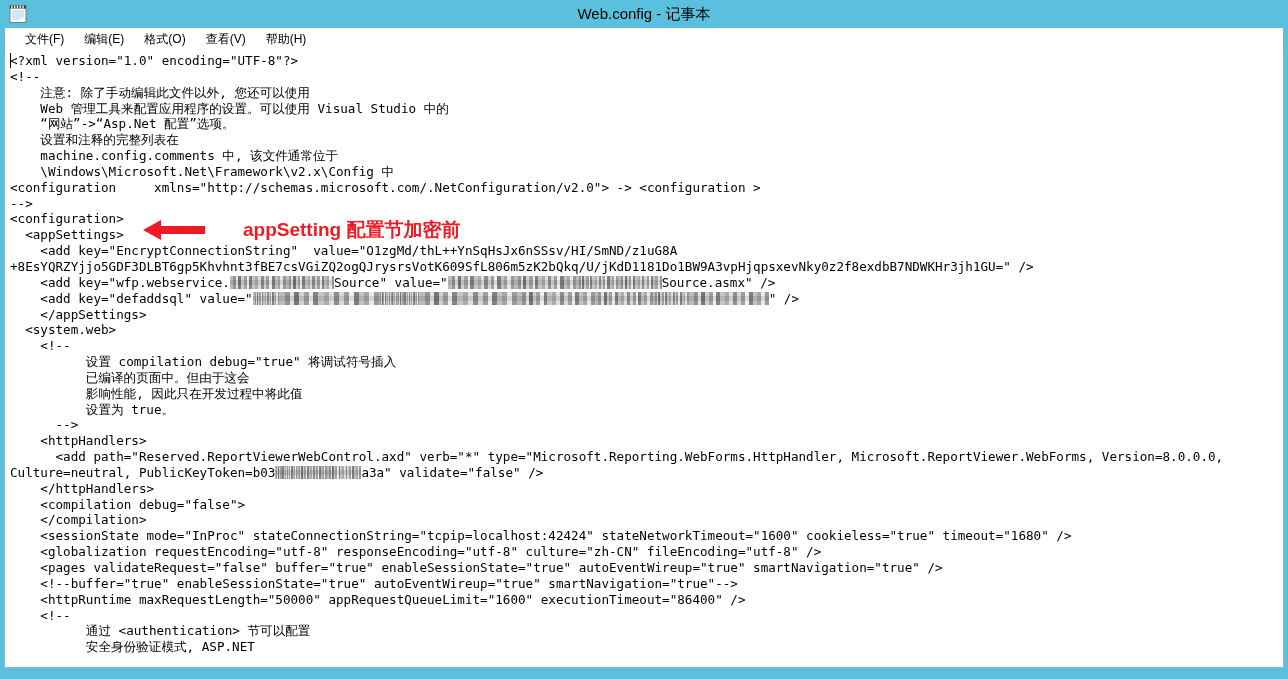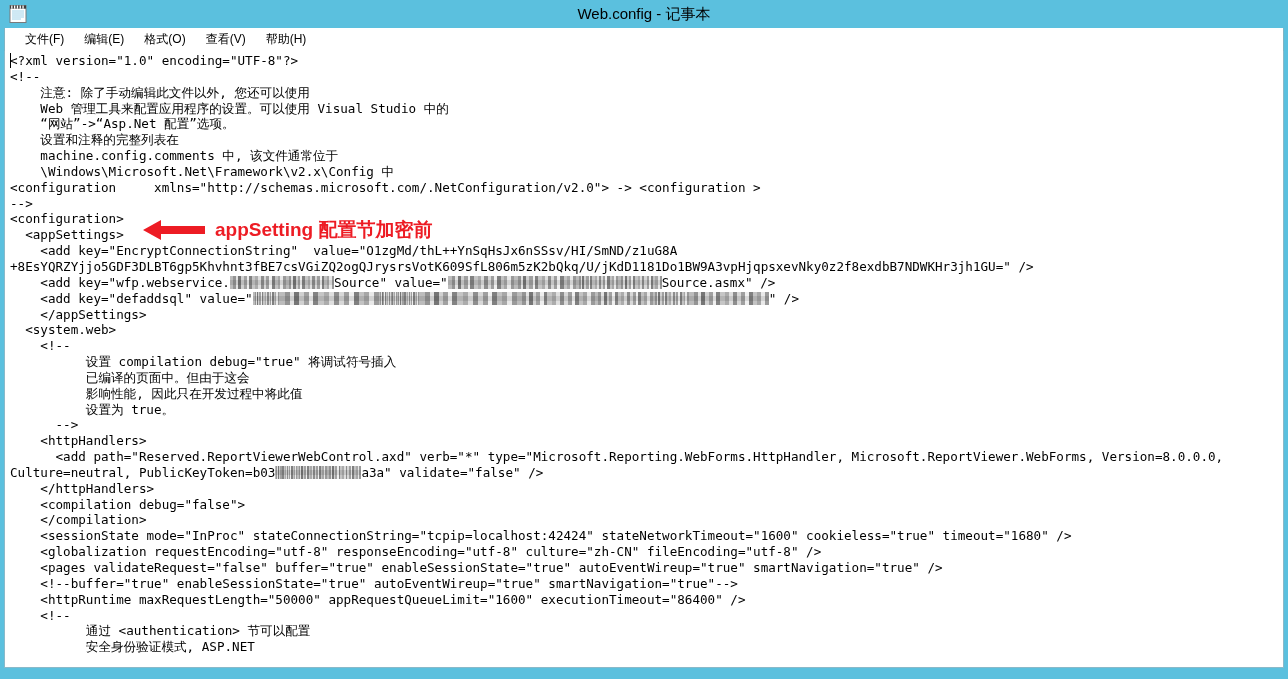--- a/index.html
+++ b/index.html
@@ -73,21 +73,21 @@
         #c4c4c4 39% 45%, #a8a8a8 45% 50%, #dedede 50% 55%, #888888 55% 60%,
         #d6d6d6 60% 65%, #9a9a9a 65% 70%, #f0f0f0 70% 75%, #7a7a7a 75% 80%,
         #c0c0c0 80% 85%, #a3a3a3 85% 90%, #e8e8e8 90% 95%, #959595 95% 100%),
       linear-gradient(180deg, rgba(255,255,255,.30) 0 30%, rgba(0,0,0,.10) 30% 70%, rgba(255,255,255,.22) 70% 100%);
     background-blend-mode:multiply;
     opacity:.95;
   }
   
   #annotation{
     position:absolute;left:143px;top:216px;height:28px;
-    display:flex;align-items:center;pointer-events:none;
+    display:flex;align-items:center;pointer-events:none;gap:28px;
   }
   #ann-arrow{width:62px;height:24px;display:block;}
   #ann-text{
     margin-left:10px;
     font-family:"Liberation Sans", sans-serif;
     font-weight:bold;font-size:19px;
     color:#ed1c24;white-space:nowrap;
   }
 </style>
 </head>

